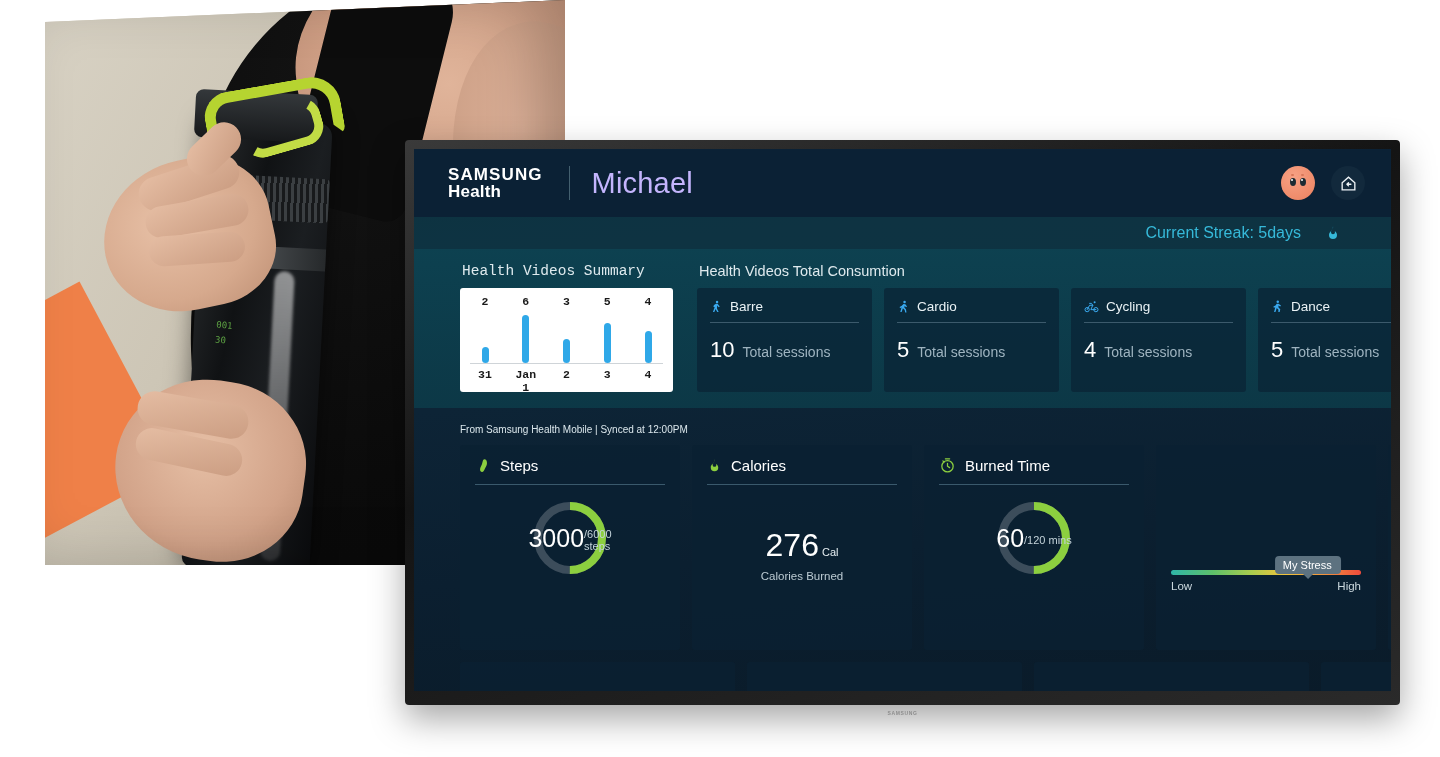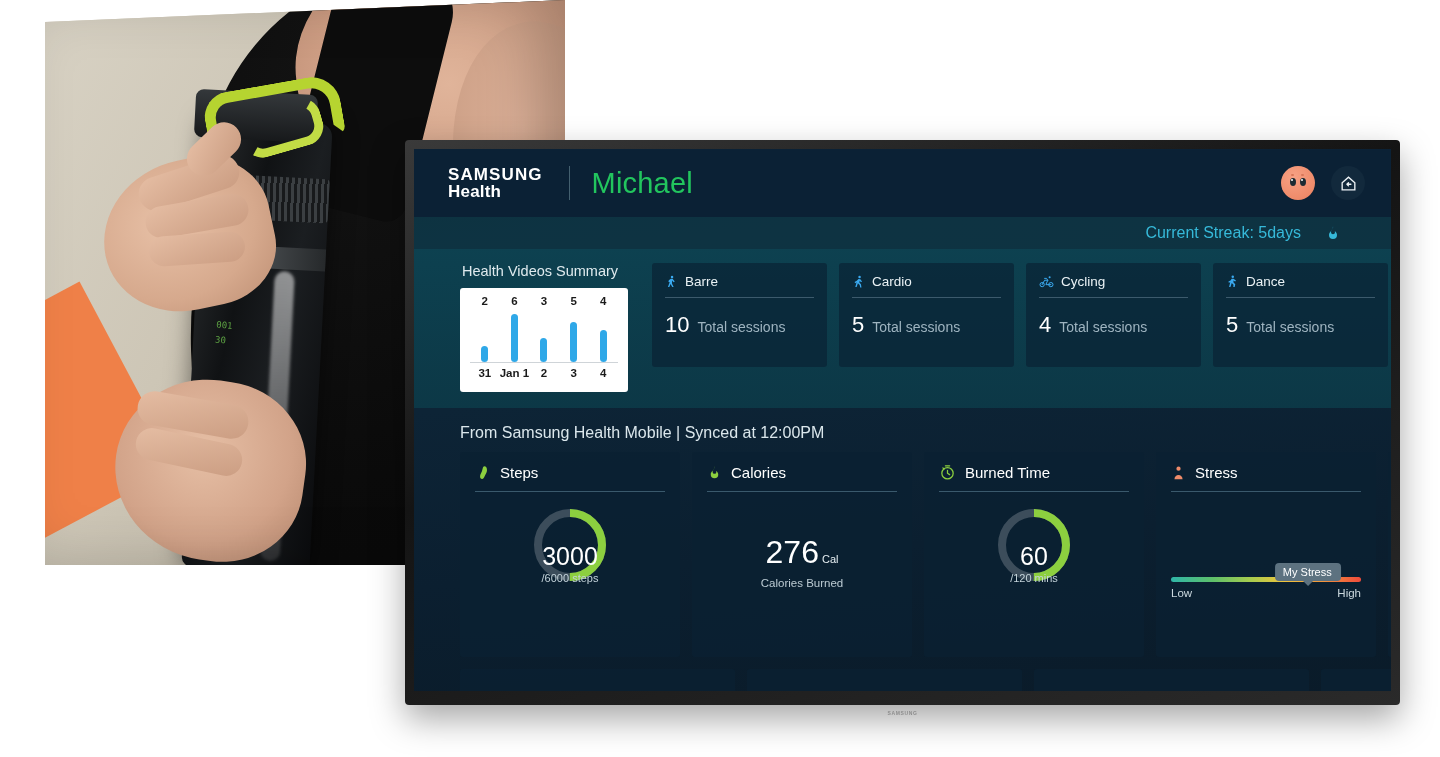--- a/index.html
+++ b/index.html
@@ -71,21 +71,21 @@
   
   .app{position:absolute;inset:0;
      background:linear-gradient(175deg,#0c2133 0%,#0e2738 18%,#0d2436 42%,#0b1f30 70%,#0a1b29 100%);
      color:#e9f1f4;}
   .topbar{height:68px;background:#0b2135;display:flex;align-items:center;
      padding:0 26px 0 34px;box-sizing:border-box;}
   .brand{display:flex;flex-direction:column;line-height:1.02;}
   .brand .b1{font-size:17px;font-weight:bold;letter-spacing:1.1px;color:#fff;}
   .brand .b2{font-size:17px;font-weight:bold;color:#fff;letter-spacing:.2px;}
   .vdiv{width:1px;height:34px;background:#44606f;margin:0 22px 0 26px;}
-  .uname{font-size:29px;color:#22c55e;letter-spacing:.2px;}
+  .uname{font-size:29px;color:#c4b5fd;letter-spacing:.2px;}
   .spacer{flex:1;}
   .avatar{width:34px;height:34px;border-radius:50%;
      background:radial-gradient(circle at 38% 32%,#f7a184,#ef8b6a 70%,#e67c5c);
      position:relative;margin-right:16px;cursor:pointer;}
   .eye{position:absolute;top:12px;width:6px;height:8px;border-radius:50%;
      background:#1c2b33;}
   .eye.l{left:9px;} .eye.r{left:19px;}
   .eye:after{content:"";position:absolute;top:1px;left:1px;width:2px;height:2px;
      border-radius:50%;background:#fff;}
   .brow{position:absolute;top:8px;width:3px;height:2px;border-radius:2px;background:#d9775a;}
@@ -95,21 +95,21 @@
 
   .streakbar{height:32px;background:rgba(14,59,72,.62);display:flex;align-items:center;
      justify-content:flex-end;padding-right:50px;box-sizing:border-box;}
   .streak-text{color:#36b9d9;font-size:16px;margin-right:24px;}
 
   .band{background:linear-gradient(180deg,rgba(13,67,82,.92) 0%,rgba(12,58,72,.9) 100%);
      padding:14px 0 16px 0;}
   .sec-title{font-size:14.5px;color:#dfeaee;margin:0 0 9px 2px;font-weight:400;}
 
   .row1{display:flex;padding:0 0 0 46px;gap:24px;align-items:flex-start;}
-  .chartcol{width:168px;flex:none;}
+  .chartcol{width:213px;flex:none;font-family:Liberation Mono, monospace;}
   .chartcard{background:#fff;border-radius:3px;height:104px;padding:7px 10px 4px 10px;
      box-sizing:border-box;}
   .chart-vals,.chart-labels{display:flex;justify-content:space-between;}
   .chart-vals span,.chart-labels span{width:30px;text-align:center;font-size:11.5px;
      color:#1a1a1a;font-weight:bold;}
   .chart-plot{height:52px;display:flex;justify-content:space-between;align-items:flex-end;
      border-bottom:1px solid #cfd4d8;padding-bottom:0;margin:3px 0 4px 0;}
   .bcell{width:30px;display:flex;justify-content:center;align-items:flex-end;height:52px;}
   .bar{width:7px;border-radius:3.5px;background:#2fa8e8;}
 
@@ -117,30 +117,30 @@
   .vcard{width:175px;flex:none;background:rgba(10,35,53,.72);border-radius:3px;
      height:104px;padding:11px 13px;box-sizing:border-box;}
   .vchead{display:flex;align-items:center;gap:7px;padding-bottom:8px;
      border-bottom:1px solid #3c5a6c;}
   .vchead .lbl{font-size:13.5px;color:#eaf2f5;}
   .vcbody{margin-top:14px;display:flex;align-items:baseline;gap:8px;}
   .vcnum{font-size:22px;color:#fff;font-weight:300;}
   .vcsub{font-size:14px;color:#9fb4c0;}
 
   .row2wrap{padding:16px 0 0 46px;}
-  .sync{font-size:16px;color:#dbe7ec;margin-bottom:10px;}
+  .sync{font-size:10px;color:#dbe7ec;margin-bottom:10px;}
   .metrics{display:flex;gap:12px;}
   .mcard{width:220px;flex:none;height:205px;background:rgba(10,32,50,.80);
      border-radius:3px;padding:12px 15px;box-sizing:border-box;position:relative;}
   .mchead{display:flex;align-items:center;gap:9px;padding-bottom:10px;
      border-bottom:1px solid #3a596c;}
   .mchead .lbl{font-size:15px;color:#fff;}
   .ringwrap{display:flex;align-items:center;justify-content:center;margin-top:14px;}
-  .ringtxt{position:absolute;inset:0;display:flex;flex-direction:column;
-     align-items:center;justify-content:flex-end;}
+  .ringtxt{position:absolute;inset:0;display:flex;
+     align-items:center;justify-content:center;}
   .ringbig{font-size:25px;color:#fff;font-weight:300;line-height:1;}
   .ringsub{font-size:11px;color:#c4d3da;margin-top:3px;}
   .calwrap{margin-top:42px;text-align:center;}
   .calnum{font-size:32px;color:#fff;font-weight:300;}
   .calunit{font-size:11px;color:#e6eef2;margin-left:3px;}
   .calsub{font-size:11.5px;color:#bccbd3;margin-top:6px;}
   .stressarea{position:absolute;left:15px;right:15px;bottom:58px;}
   .tooltip{position:absolute;bottom:18px;background:#5d7280;color:#fff;font-size:11px;
      padding:3px 9px;border-radius:4px;transform:translateX(-50%);white-space:nowrap;}
   .tooltip:after{content:"";position:absolute;left:50%;bottom:-5px;margin-left:-5px;
@@ -256,20 +256,21 @@
                   <span>31</span>
                   <span>Jan 1</span>
                   <span>2</span>
                   <span>3</span>
                   <span>4</span>
                 </div>
               </div>
             </div>
 
             <div style="flex:1;overflow:hidden;">
+              <div class="sec-title">Health Videos Total Consumtion</div>
               <div class="vidcards">
 
                 <div class="vcard">
                   <div class="vchead">
                     <svg width="13" height="15" viewBox="0 0 24 24" fill="#3aa9ef">
                       <circle cx="13" cy="3.5" r="2.3"></circle>
                         <path d="M11 7h3l4 5-2 1.5-3-3.2V16l3 6h-2.6l-3.2-5.6L8 22H5.4l3.2-8.5L6 12l1.5-3z"></path>
                     </svg>
                     <span class="lbl">Barre</span>
                   </div>
@@ -384,27 +385,20 @@
                   </svg>
                   <div class="ringtxt">
                     <span class="ringbig">60</span>
                     <span class="ringsub">/120 mins</span>
                   </div>
                 </div>
               </div>
             </div>
 
             <div class="mcard">
-              <div class="mchead">
-                <svg width="15" height="16" viewBox="0 0 24 24" fill="#ef8b6a">
-                  <circle cx="12" cy="5" r="3.4"></circle>
-                    <path d="M5.5 22c0-4.2 2.9-7 6.5-7s6.5 2.8 6.5 7z"></path>
-                </svg>
-                <span class="lbl">Stress</span>
-              </div>
               <div class="stressarea">
                 <div class="tooltip" id="stress-tip" style="left: 72%; padding-left: 8px;">My Stress</div>
                 <div class="gradbar"></div>
                 <div class="gradlabels">
                   <span>Low</span>
                   <span>High</span>
                 </div>
               </div>
             </div>
 

